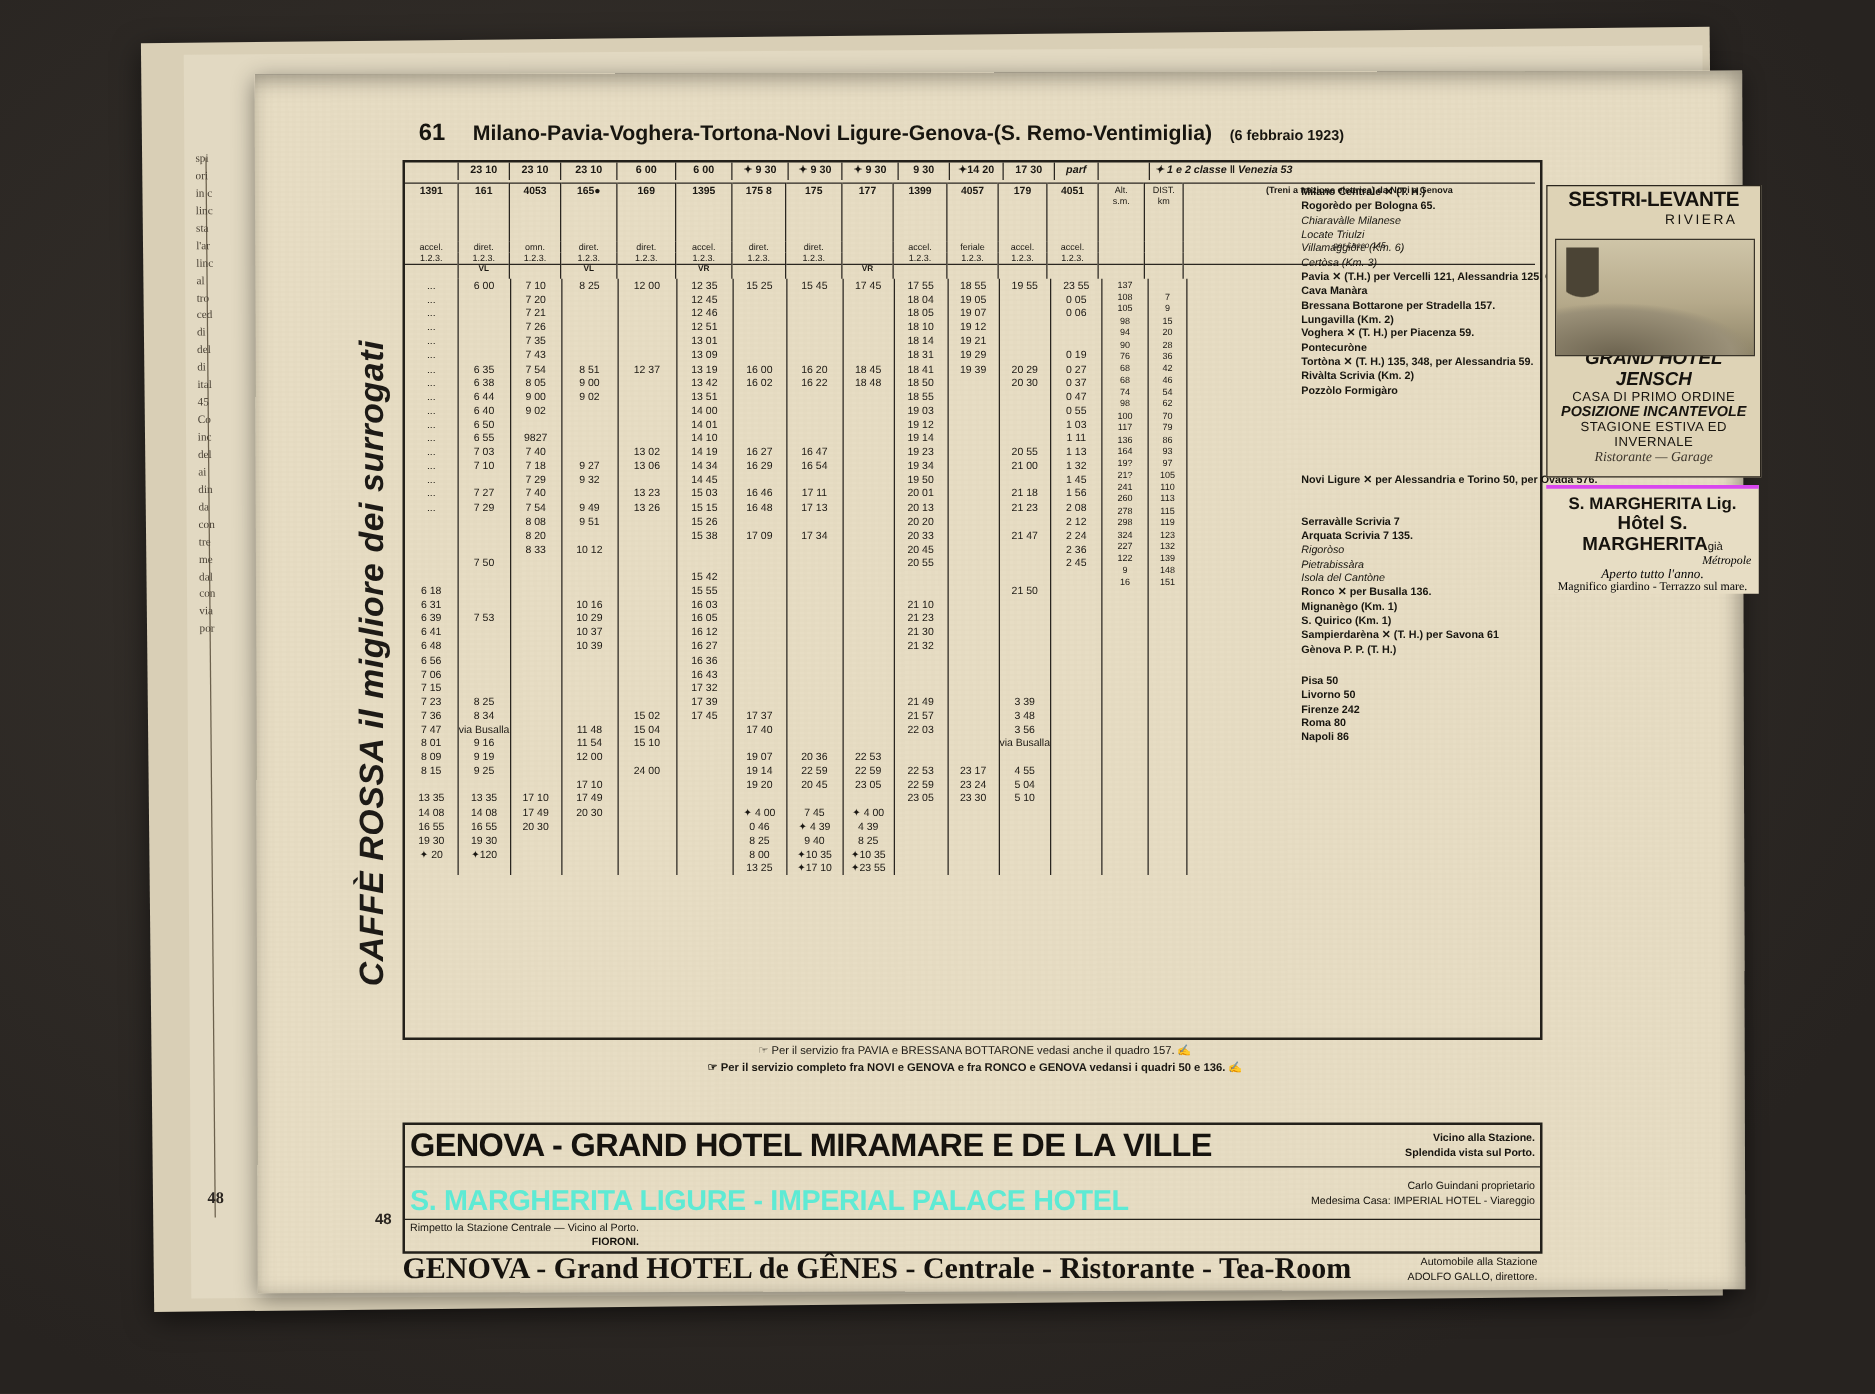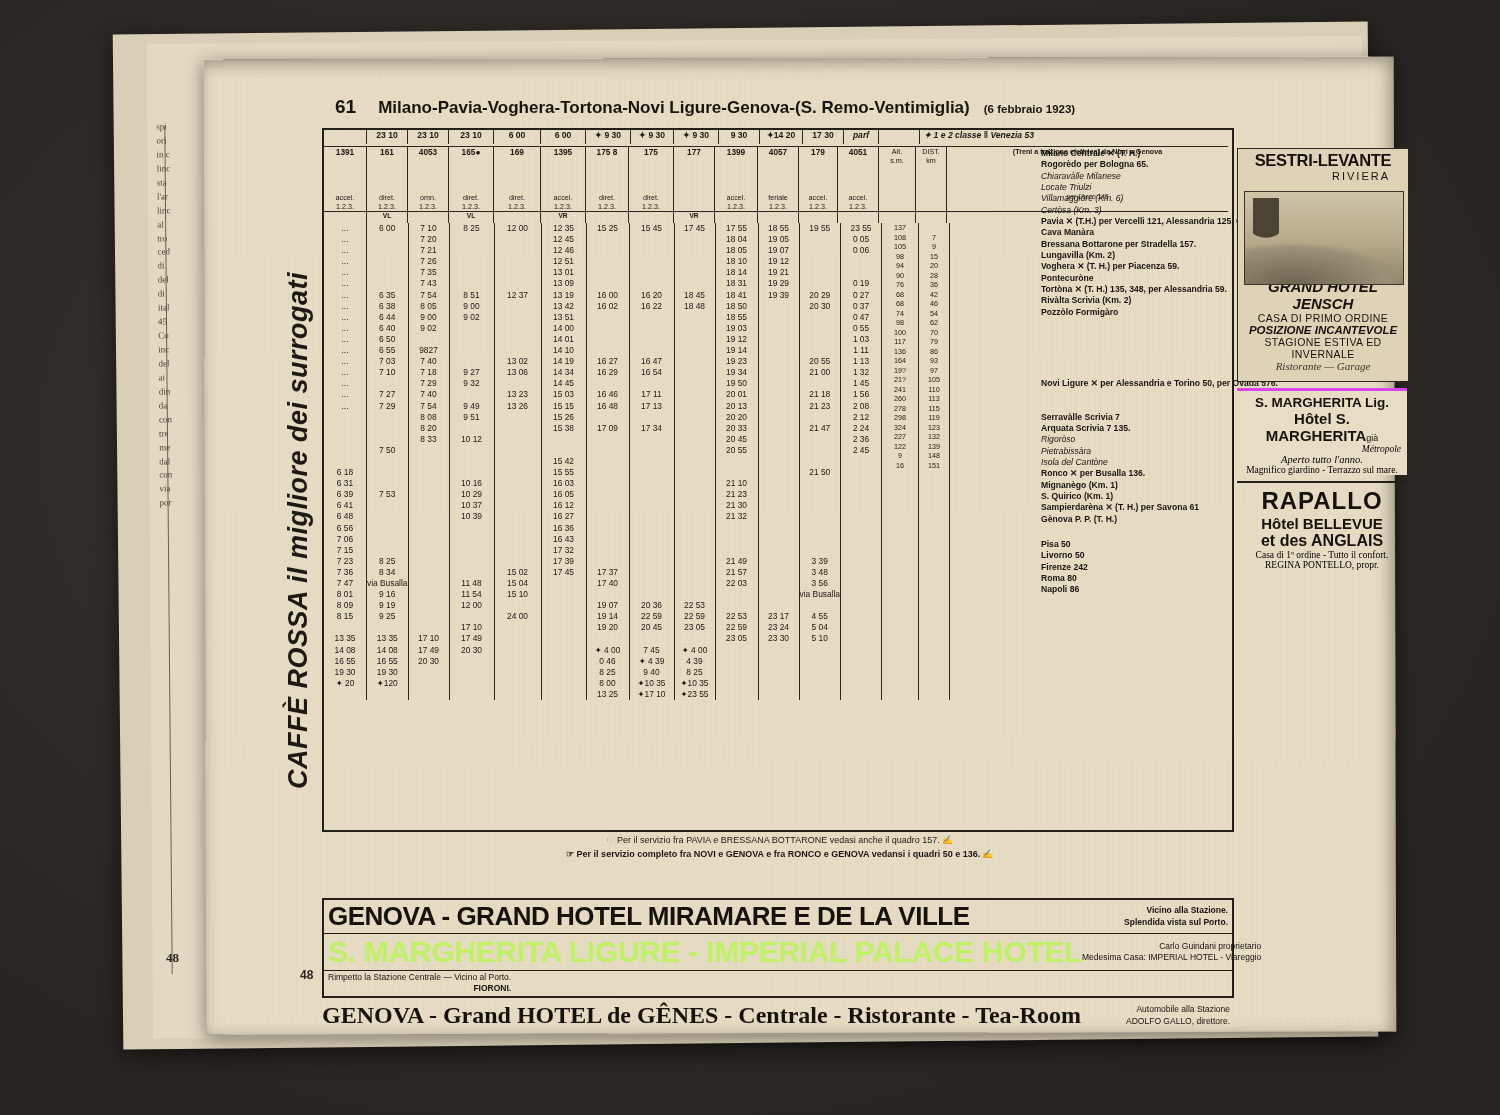--- a/index.html
+++ b/index.html
@@ -107,21 +107,21 @@
   #notes{position:absolute;left:330px;top:834px;width:900px;font-family:"Liberation Sans",sans-serif;
      font-size:9px;color:#1b1813;line-height:1.5;}
   #notes .ctr{text-align:center;}
   #notes .bd{font-weight:bold;}
 
   
   #bot{position:absolute;left:322px;top:898px;width:908px;border:2px solid #23201a;}
   #bot .row{border-bottom:1px solid #23201a;padding:1px 4px;display:flex;align-items:center;justify-content:space-between;}
   #bot .row:last-child{border-bottom:none;}
   #bot .big{font-family:"Liberation Sans",sans-serif;font-weight:bold;font-size:26px;color:#16130e;letter-spacing:-.5px;white-space:nowrap;}
-  #bot .big2{font-family:"Liberation Sans",sans-serif;font-weight:bold;font-size:30px;color:#bef264;letter-spacing:-.3px;white-space:nowrap;}
+  #bot .big2{font-family:"Liberation Sans",sans-serif;font-weight:bold;font-size:23px;color:#5eead4;letter-spacing:-.3px;white-space:nowrap;margin-top:12px;}
   #bot .sml{font-family:"Liberation Sans",sans-serif;font-size:8.5px;text-align:right;line-height:1.35;color:#16130e;white-space:nowrap;}
   #bot .smlb{font-weight:bold;}
   #lastline{position:absolute;left:322px;top:1002px;width:908px;display:flex;justify-content:space-between;align-items:center;}
   #lastline .big{font-family:"Liberation Serif",serif;font-weight:bold;font-size:24px;color:#16130e;white-space:nowrap;}
   #lastline .sml{font-family:"Liberation Sans",sans-serif;font-size:8.5px;text-align:right;line-height:1.3;color:#16130e;white-space:nowrap;}
   #pgnum48{position:absolute;left:300px;top:968px;font-family:"Liberation Sans",sans-serif;font-weight:bold;font-size:12px;color:#2a2520;}
 </style>
 </head>
 <body>
 
@@ -895,27 +895,20 @@
     </div>
 
     <div id="ad2" class="adbox">
       <div class="l1">S. MARGHERITA Lig.</div>
       <div class="l2"><span>Hôtel S. MARGHERITA</span><span class="gia">già</span></div>
       <div class="l4" style="text-align:right;font-style:italic;margin-right:6px">Métropole</div>
       <div class="l3">Aperto tutto l'anno.</div>
       <div class="l4">Magnifico giardino - Terrazzo sul mare.</div>
     </div>
 
-    <div id="ad3" class="adbox">
-      <div class="l1">RAPALLO</div>
-      <div class="l2">Hôtel BELLEVUE</div>
-      <div class="l3">et des ANGLAIS</div>
-      <div class="l4">Casa di 1º ordine - Tutto il confort.</div>
-      <div class="l4">REGINA PONTELLO, propr.</div>
-    </div>
   </div>
 
   <div id="notes">
     <div class="ctr">☞ <span>Per il servizio fra PAVIA e BRESSANA BOTTARONE vedasi anche il quadro 157.</span> ✍</div>
     <div class="ctr bd">☞ <span>Per il servizio completo fra NOVI e GENOVA e fra RONCO e GENOVA vedansi i quadri 50 e 136.</span> ✍</div>
   </div>
 
   <div id="bot">
     <div class="row">
       <div class="big">GENOVA - GRAND HOTEL MIRAMARE E DE LA VILLE</div>

